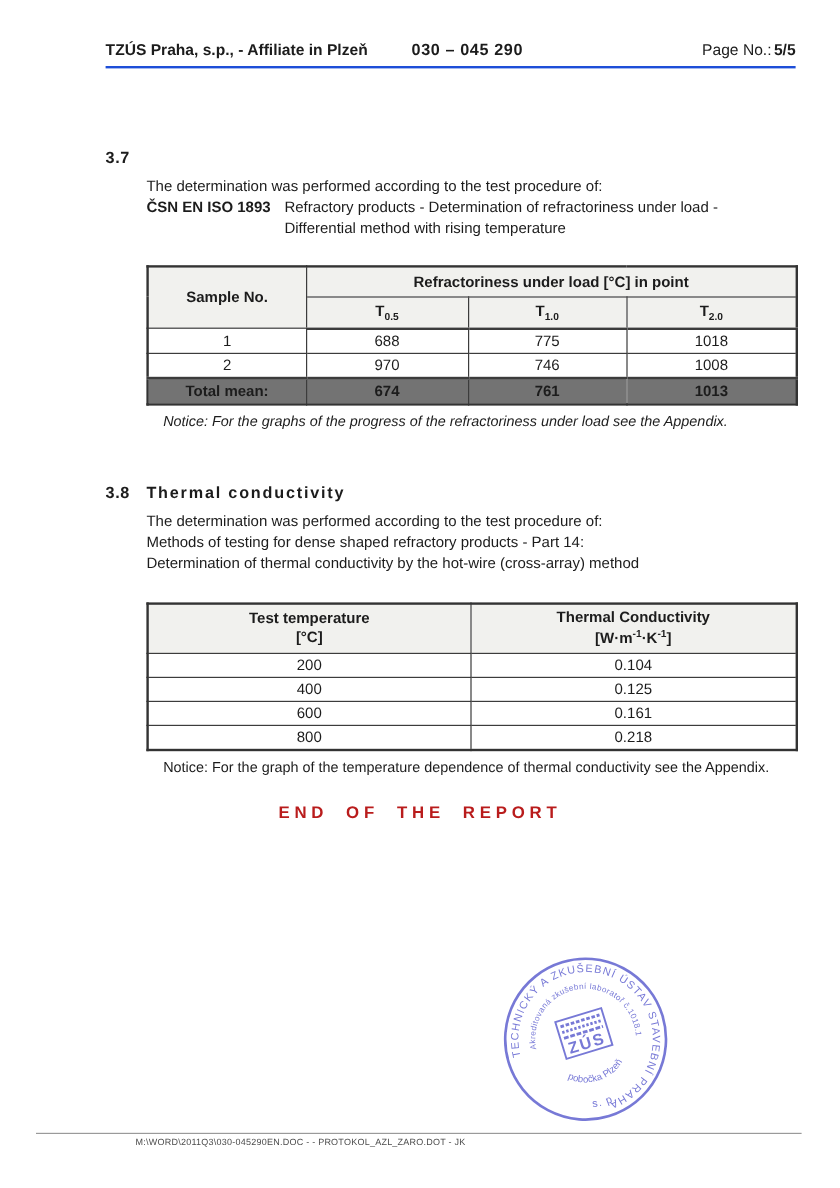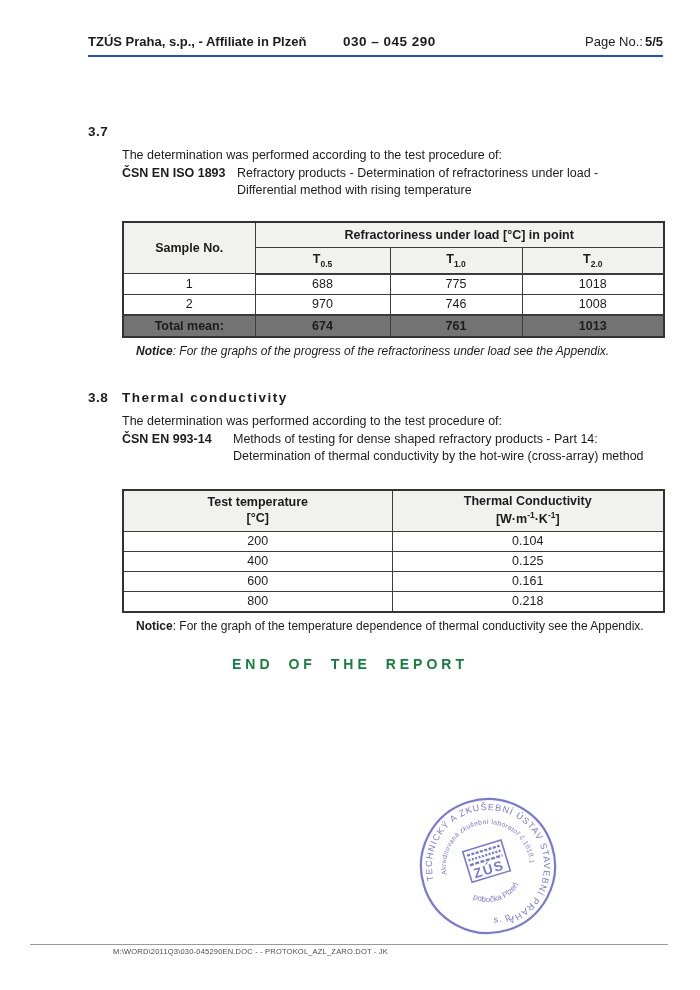--- a/index.html
+++ b/index.html
@@ -25,21 +25,21 @@
   .header .pageno{margin-left:auto;}
   .header .pageno b{margin-left:2px;}
   
   .section-head{
     display:flex;
     margin-left:88px;
     font-weight:bold;font-size:13.5px;letter-spacing:1.5px;
   }
   .section-head .num{width:34px;letter-spacing:.5px;}
   .sec37{margin-top:33px;}
-  .sec38{margin-top:32px;}
+  .sec38{margin-top:45px;}
   .para{margin:8px 0 0 122px;font-size:12.5px;line-height:1.35;}
   .proc{display:flex;margin:1px 0 0 122px;font-size:12.5px;line-height:1.4;}
   .proc .std{font-weight:bold;white-space:nowrap;width:115px;flex:0 0 auto;}
   .proc.p38 .std{width:111px;}
   .proc .desc{padding-left:0;}
   .proc .desc .l2{margin-left:0;}
   
   table.rpt{
     border-collapse:collapse;
     margin-left:122px;
@@ -65,29 +65,29 @@
     border-top-width:2px;
   }
   sub{font-size:8.5px;}
   sup{font-size:8.5px;}
   .t2{margin-top:23px;}
   .t2 th{height:38px;font-size:12.5px;line-height:1.25;}
   .t2 td{height:17px;}
   .t2 .unit{font-weight:bold;}
   
   .notice{margin:6px 0 0 136px;font-size:12px;}
-  .notice .nl{font-weight:bold;margin-top:23px;}
+  .notice .nl{font-weight:normal;margin-top:23px;}
   .notice.it{font-style:italic;}
   
   .end-title{
     margin-top:23px;
     text-align:center;
     font-weight:bold;font-size:14px;
     letter-spacing:4px;word-spacing:7px;
-    color:#15803d;
+    color:#b91c1c;
   }
   
   .stamp{
     position:absolute;left:411px;top:789px;
     width:154px;height:154px;
     opacity:.82;
   }
   
   .footer-rule{
     position:absolute;left:30px;right:32px;top:944px;
@@ -167,21 +167,20 @@
   <div class="notice it">
     <span class="nl">Notice</span><span>:  For the graphs of the progress of the refractoriness under load see the Appendix.</span>
   </div>
 
   <div class="section-head sec38">
     <span class="num">3.8</span>
     <span>Thermal conductivity</span>
   </div>
   <div class="para">The determination was performed according to the test procedure of:</div>
   <div class="proc p38">
-    <span class="std">ČSN EN 993-14</span>
     <span class="desc">
       <div>Methods of testing for dense shaped refractory products - Part 14:</div>
       <div class="l2">Determination of thermal conductivity by the hot-wire (cross-array) method</div>
     </span>
   </div>
 
   <table class="rpt t2">
     <colgroup>
         <col style="width:269px">
         <col style="width:272px">

